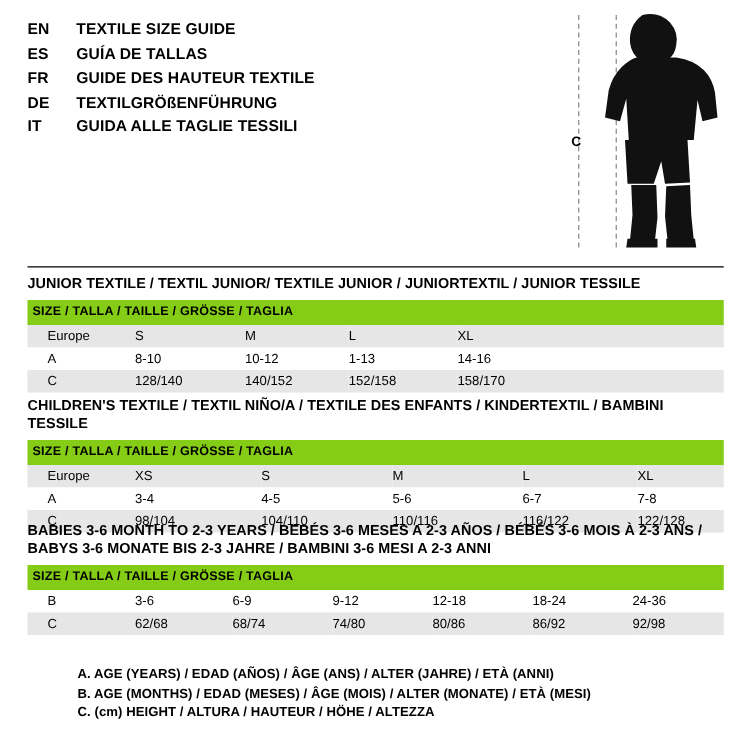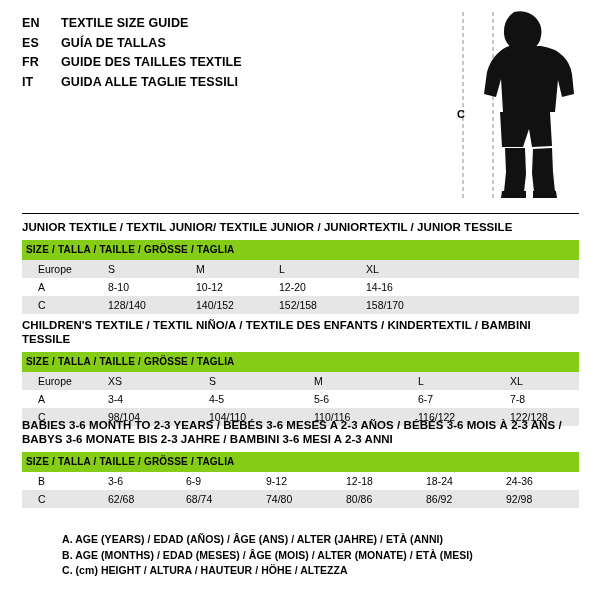--- a/index.html
+++ b/index.html
@@ -131,21 +131,25 @@
     <div class="hdr-row">
       <span class="hdr-lang">EN</span>
       <span class="hdr-text">TEXTILE SIZE GUIDE</span>
     </div>
     <div class="hdr-row">
       <span class="hdr-lang">ES</span>
       <span class="hdr-text">GUÍA DE TALLAS</span>
     </div>
     <div class="hdr-row">
       <span class="hdr-lang">FR</span>
-      <span class="hdr-text">GUIDE DES TAILLES TEXTILE</span>
+      <span class="hdr-text">GUIDE DES HAUTEUR TEXTILE</span>
+    </div>
+    <div class="hdr-row">
+      <span class="hdr-lang">DE</span>
+      <span class="hdr-text">TEXTILGRÖßENFÜHRUNG</span>
     </div>
     <div class="hdr-row">
       <span class="hdr-lang">IT</span>
       <span class="hdr-text">GUIDA ALLE TAGLIE TESSILI</span>
     </div>
   </div>
 
   <div class="figure">
     <svg width="135" height="195" viewBox="0 0 135 195" xmlns="http://www.w3.org/2000/svg">
 
@@ -188,21 +192,21 @@
         <td class="lbl">Europe</td>
         <td>S</td>
         <td>M</td>
         <td>L</td>
         <td>XL</td>
       </tr>
       <tr class="white">
         <td class="lbl">A</td>
         <td>8-10</td>
         <td>10-12</td>
-        <td>12-20</td>
+        <td>1-13</td>
         <td>14-16</td>
       </tr>
       <tr class="grey">
         <td class="lbl">C</td>
         <td>128/140</td>
         <td>140/152</td>
         <td>152/158</td>
         <td>158/170</td>
       </tr>
     </tbody>

